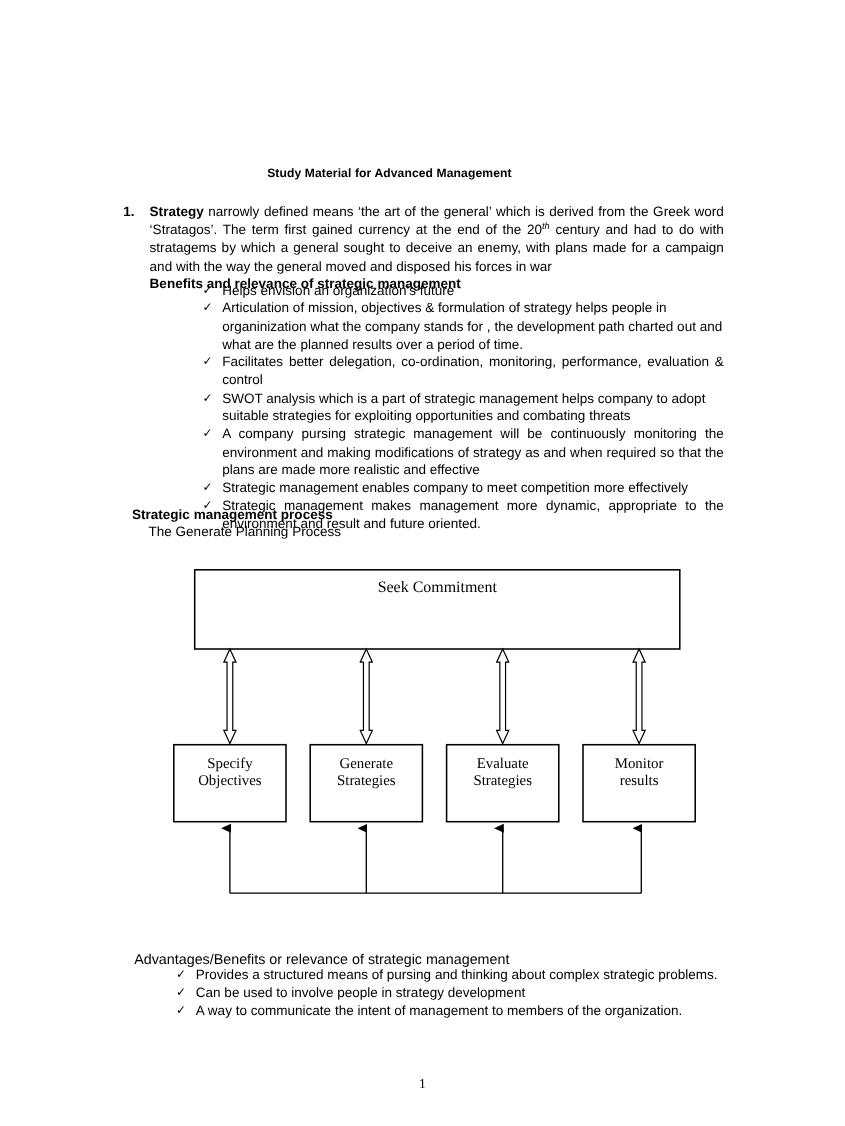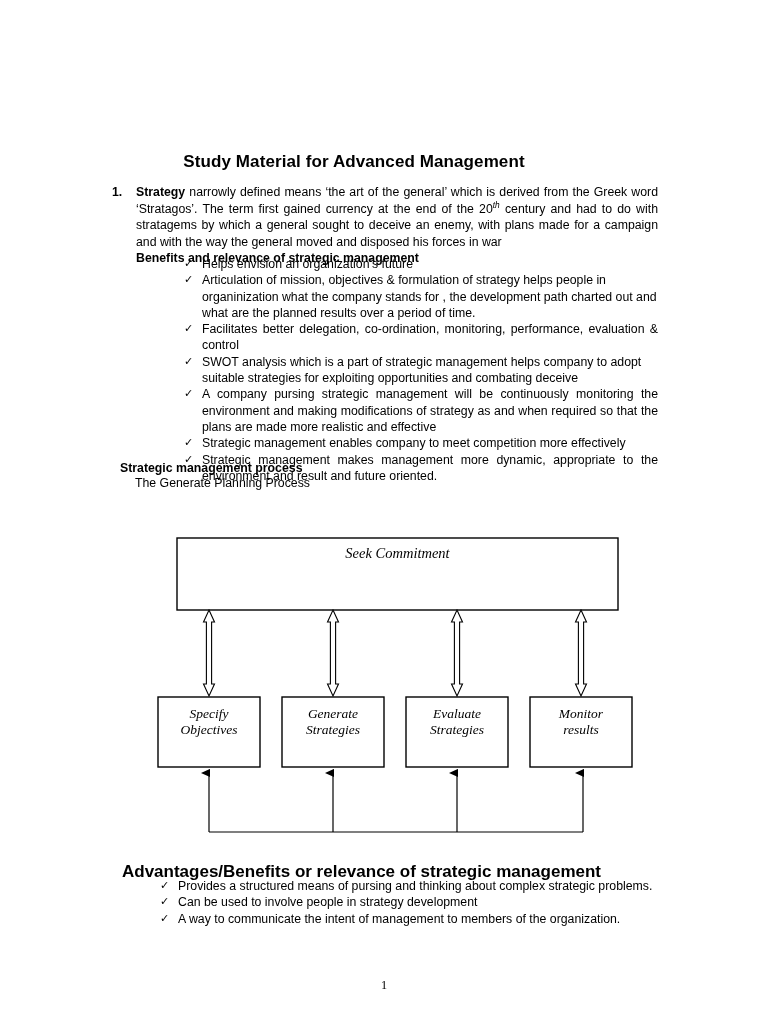--- a/index.html
+++ b/index.html
@@ -23,21 +23,21 @@
     height: 1024px;
   }
 
   
   .doc-title {
     position: absolute;
     left: 0;
     top: 152px;
     width: 708px;
     text-align: center;
-    font-size: 17px;
+    font-size: 11px;
     font-weight: bold;
     letter-spacing: 0.1px;
   }
 
   
   .para-block {
     position: absolute;
     left: 112px;
     top: 184px;
     width: 546px;
@@ -117,33 +117,32 @@
     position: absolute;
     left: 135px;
     top: 475px;
     font-size: 12.3px;
     line-height: 16px;
   }
   .adv-head {
     position: absolute;
     left: 122px;
     top: 864px;
-    font-size: 17px;
-    font-weight: bold;
+    font-size: 13px;
+    font-weight: normal;
     line-height: 16px;
   }
 
   
   .diagram {
     position: absolute;
     left: 140px;
-    top: 532px;
+    top: 512px;
     width: 510px;
     height: 312px;
-    font-style: italic;
   }
   .diagram svg { display: block; }
 
   .box-label {
     font-family: "Liberation Serif", serif;
     font-size: 13.5px;
     fill: #000000;
   }
   .box-label.top {
     font-size: 14.5px;
@@ -185,21 +184,21 @@
       <li class="check-item">
         <span class="check-mark">✓</span>
         <span class="check-text">Articulation of mission, objectives &amp; formulation of strategy helps people in organinization what the company stands for , the development path charted out and what are the planned results over a period of time.</span>
       </li>
       <li class="check-item">
         <span class="check-mark">✓</span>
         <span class="check-text just">Facilitates better delegation, co-ordination, monitoring, performance, evaluation &amp; control</span>
       </li>
       <li class="check-item">
         <span class="check-mark">✓</span>
-        <span class="check-text">SWOT analysis which is a part of strategic management helps company to adopt suitable strategies for exploiting opportunities and combating deceive</span>
+        <span class="check-text">SWOT analysis which is a part of strategic management helps company to adopt suitable strategies for exploiting opportunities and combating threats</span>
       </li>
       <li class="check-item">
         <span class="check-mark">✓</span>
         <span class="check-text just">A company pursing strategic management will be continuously monitoring the environment and making modifications of strategy as and when required so that the plans are made more realistic and effective</span>
       </li>
       <li class="check-item">
         <span class="check-mark">✓</span>
         <span class="check-text">Strategic management enables company to meet competition more effectively</span>
       </li>
       <li class="check-item">

